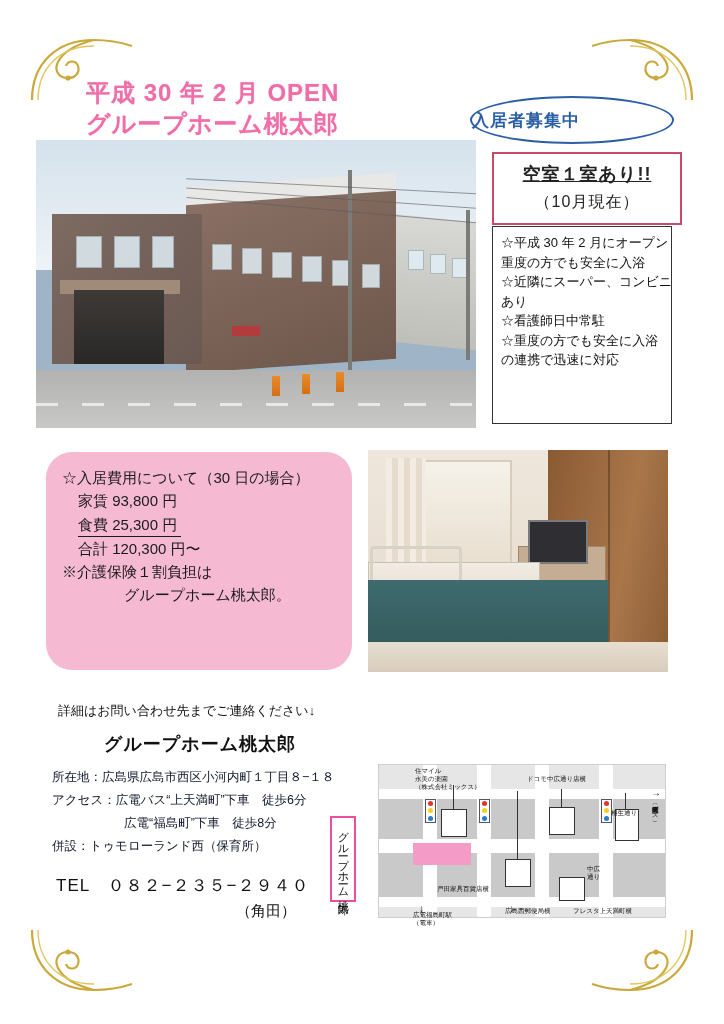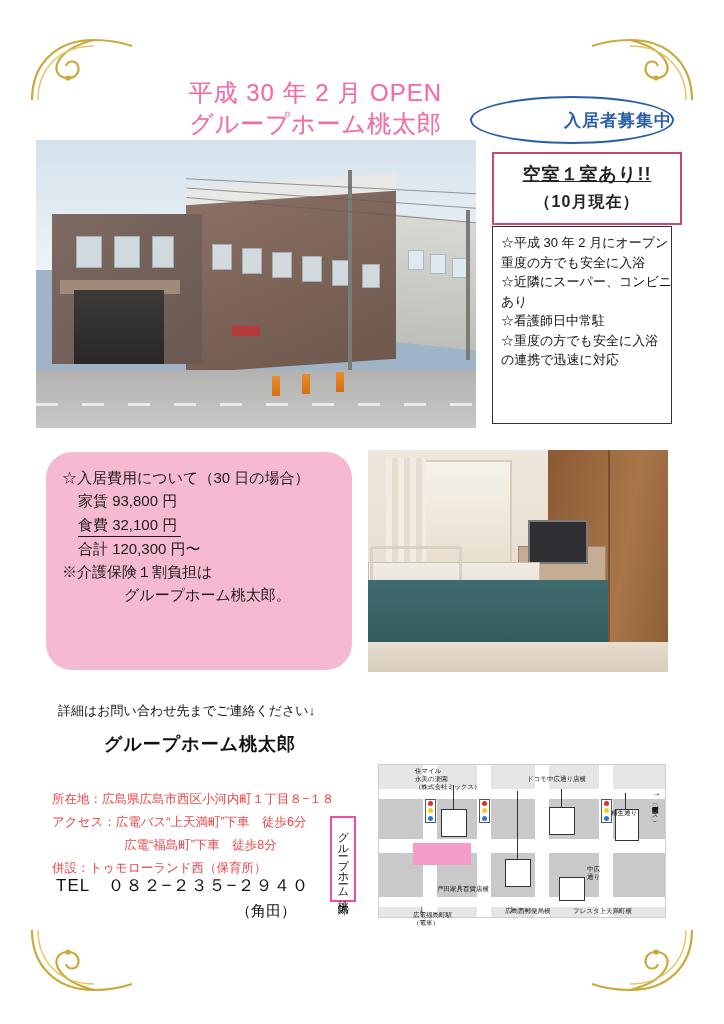--- a/index.html
+++ b/index.html
@@ -29,45 +29,45 @@
   }
   .corner svg { display: block; }
   .corner-tl { left: 28px; top: 34px; }
   .corner-tr { right: 28px; top: 34px; transform: scaleX(-1); }
   .corner-bl { left: 28px; bottom: 28px; transform: scaleY(-1); }
   .corner-br { right: 28px; bottom: 28px; transform: scale(-1,-1); }
 
   
   .headline {
     position: absolute;
-    left: 72px;
+    left: 86px;
     top: 78px;
     width: 370px;
-    text-align: right;
+    text-align: left;
     color: #f06ea8;
-    font-weight: normal;
+    font-weight: bold;
     line-height: 1.28;
     letter-spacing: 1px;
     text-shadow: 0 0 1px rgba(240,110,168,0.5);
   }
   .headline .l1 { font-size: 24px; }
   .headline .l2 { font-size: 24px; }
 
   
   .oval-badge {
     position: absolute;
     left: 470px;
     top: 96px;
     width: 200px;
     height: 44px;
     border: 2px solid #2a5fa8;
     border-radius: 50%;
     display: flex;
     align-items: center;
-    justify-content: flex-end;
+    justify-content: flex-start;
     color: #2a5fa8;
     font-size: 17px;
     font-weight: bold;
     letter-spacing: 1px;
   }
 
   
   .vacancy-box {
     position: absolute;
     left: 492px;
@@ -82,21 +82,20 @@
   .vacancy-box .v1 {
     font-size: 18px;
     font-weight: bold;
     letter-spacing: 1px;
     text-decoration: underline;
   }
   .vacancy-box .v2 {
     font-size: 16px;
     margin-top: 6px;
     letter-spacing: 1px;
-    font-weight: bold;
   }
 
   
   .features-box {
     position: absolute;
     left: 492px;
     top: 226px;
     width: 180px;
     height: 198px;
     border: 1px solid #333;
@@ -286,24 +285,24 @@
     top: 732px;
     font-size: 18px;
     font-weight: bold;
     color: #111;
     letter-spacing: 1px;
     white-space: nowrap;
   }
   .contact-lines {
     position: absolute;
     left: 52px;
-    top: 788px;
+    top: 766px;
     font-size: 12.5px;
     line-height: 1.85;
-    color: #ef4444;
+    color: #0f172a;
   }
   .contact-lines .ln { white-space: nowrap; }
   .contact-lines .ln.indent { padding-left: 72px; }
   .contact-tel {
     position: absolute;
     left: 56px;
     top: 874px;
     font-size: 17px;
     letter-spacing: 1px;
     color: #111;
@@ -513,21 +512,21 @@
     <div class="pb-road"></div>
     <div class="pb-line"></div>
     <div class="pb-cone" style="left:236px; bottom:32px;"></div>
     <div class="pb-cone" style="left:266px; bottom:34px;"></div>
     <div class="pb-cone" style="left:300px; bottom:36px;"></div>
   </div>
 
   <div class="cost-box">
     <div class="row">☆入居費用について（30 日の場合）</div>
     <div class="row indent1">家賃 93,800 円</div>
-    <div class="row indent1"><span class="underline">食費 32,100 円</span></div>
+    <div class="row indent1"><span class="underline">食費 25,300 円</span></div>
     <div class="row indent1">合計 120,300 円〜</div>
     <div class="row">※介護保険１割負担は</div>
     <div class="row indent2">グループホーム桃太郎。</div>
   </div>
 
   <div class="photo-room">
     <div class="pr-wall"></div>
     <div class="pr-window"></div>
     <div class="pr-curtain"></div>
     <div class="pr-closet"></div>

